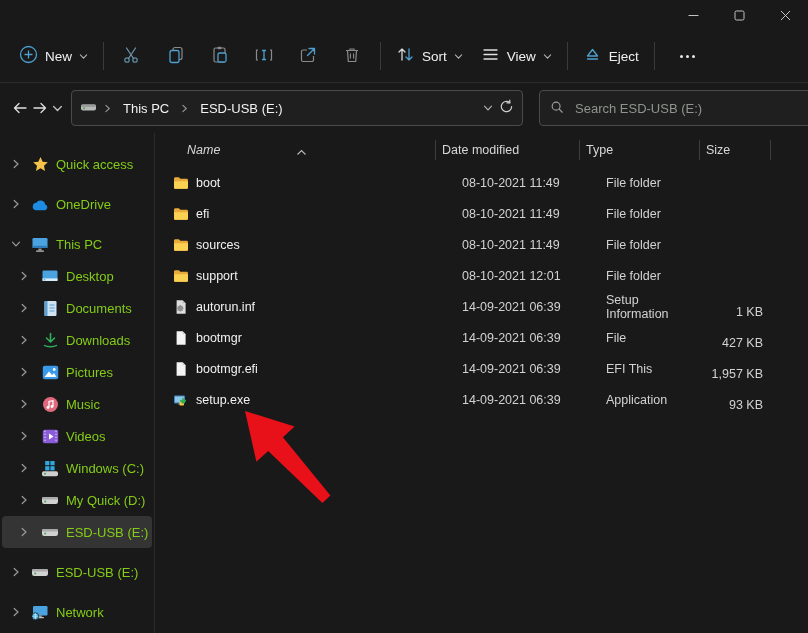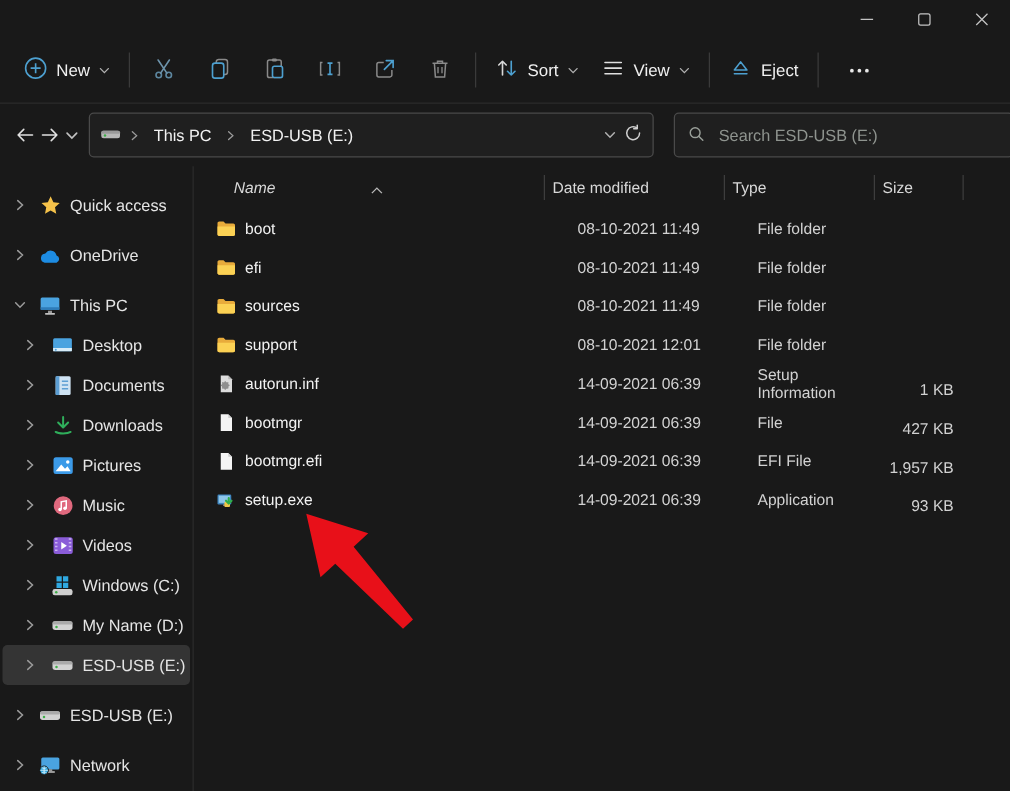--- a/index.html
+++ b/index.html
@@ -35,21 +35,21 @@
   
   .content{position:absolute;top:133px;left:0;right:0;bottom:0;display:flex;}
   .sidebar{width:155px;flex:0 0 155px;border-right:1px solid #2b2b2b;padding-top:15px;box-sizing:border-box;overflow:hidden;}
   .side-item{height:32px;display:flex;align-items:center;margin:0 2px;border-radius:4px;}
   .side-item.gap{margin-top:8px;}
   .side-item.selected{background:#343434;}
   .side-chev{width:12px;display:flex;justify-content:center;margin-left:8px;flex:0 0 12px;}
   .side-item.lvl1 .side-chev{margin-left:16px;}
   .side-icon{width:18px;height:18px;margin-left:9px;flex:0 0 18px;display:flex;align-items:center;justify-content:center;}
   .side-item.lvl1 .side-icon{margin-left:11px;}
-  .side-label{margin-left:7px;white-space:nowrap;font-size:13px;color:#e5e5e5;}
+  .side-label{margin-left:7px;white-space:nowrap;font-size:13px;color:#84cc16;}
   
   .filepane{flex:1;position:relative;}
   .list-header,.file-row{display:grid;grid-template-columns:280px 144px 120px 72px 1fr;align-items:center;}
   .list-header{height:34px;color:#d8d8d8;font-size:12.5px;position:relative;}
   .hdr-name{padding-left:32px;position:relative;font-style:italic;}
   .hdr-cell{position:relative;padding-left:7px;}
   .hdr-cell::before{content:"";position:absolute;left:0;top:50%;transform:translateY(-50%);width:1px;height:20px;background:#3d3d3d;}
   .hdr-size::after{content:"";position:absolute;right:0;top:50%;transform:translateY(-50%);width:1px;height:20px;background:#3d3d3d;}
   .sort-ind{position:absolute;left:141px;top:2px;}
   .file-row{height:31px;}
@@ -383,21 +383,21 @@
               <path d="M3.2 1.5 L7 5 L3.2 8.5" fill="none" stroke="#9a9a9a" stroke-width="1.2" stroke-linecap="round"></path>
             </svg>
           </span>
           <span class="side-icon">
             <svg width="18" height="13" viewBox="0 0 18 13">
               <rect x="1" y="3" width="16" height="7" rx="2.2" fill="#d2d2d2"></rect>
               <rect x="1" y="3" width="16" height="2.6" rx="1.3" fill="#aaaaaa"></rect>
               <circle cx="4.2" cy="7.5" r="1" fill="#3fae49"></circle>
             </svg>
           </span>
-          <span class="side-label">My Name (D:)</span>
+          <span class="side-label">My Quick (D:)</span>
         </div>
         <div class="side-item lvl1 selected">
           <span class="side-chev">
             <svg width="10" height="10" viewBox="0 0 10 10">
               <path d="M3.2 1.5 L7 5 L3.2 8.5" fill="none" stroke="#9a9a9a" stroke-width="1.2" stroke-linecap="round"></path>
             </svg>
           </span>
           <span class="side-icon">
             <svg width="18" height="13" viewBox="0 0 18 13">
               <rect x="1" y="3" width="16" height="7" rx="2.2" fill="#d2d2d2"></rect>
@@ -538,21 +538,21 @@
           </div>
           <div class="file-row">
             <div class="cell-name">
               <span class="ficon"><svg width="16" height="16" viewBox="0 0 16 16">
                   <path d="M3.6 1.3 H9.6 L12.6 4.3 V14.7 H3.6 Z" fill="#f4f4f4"></path>
                   <path d="M9.6 1.3 L12.6 4.3 H9.6 Z" fill="#cfcfcf"></path>
                 </svg></span>
               <span>bootmgr.efi</span>
             </div>
             <div class="cell-date">14-09-2021 06:39</div>
-            <div class="cell-type">EFI File</div>
+            <div class="cell-type">EFI This</div>
             <div class="cell-size">1,957 KB</div>
             <div></div>
           </div>
           <div class="file-row">
             <div class="cell-name">
               <span class="ficon"><svg width="16" height="16" viewBox="0 0 16 16">
                   <rect x="1" y="3.5" width="11" height="8" rx="1" fill="#3f86c0"></rect>
                   <rect x="2" y="4.5" width="9" height="5.8" fill="#8ec6ea"></rect>
                   <rect x="5.4" y="11.5" width="2.2" height="1.2" fill="#8a8a8a"></rect>
                   <rect x="6.5" y="9.5" width="4.5" height="4" rx="0.8" fill="#f0c64a"></rect>

